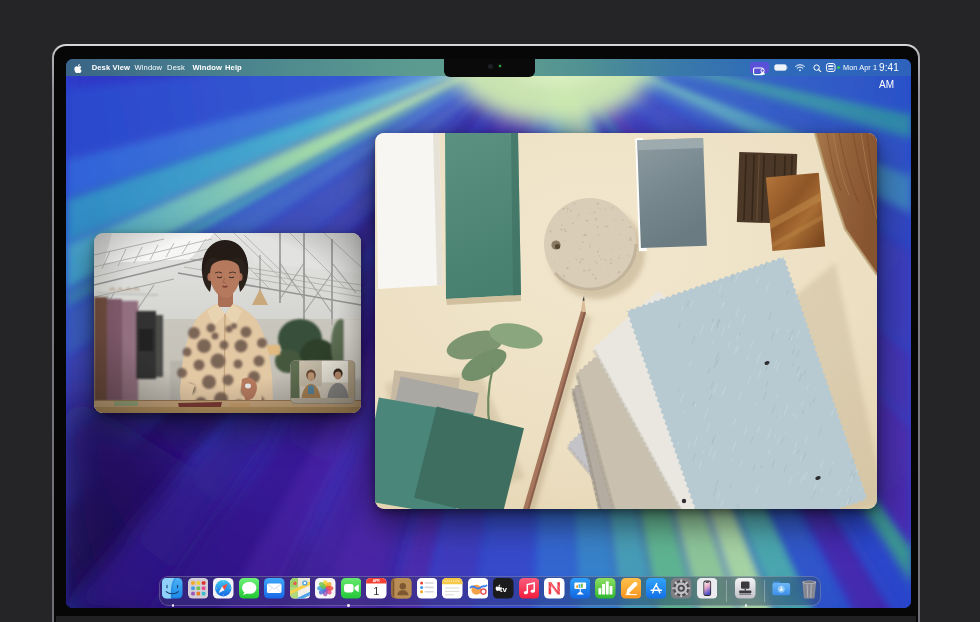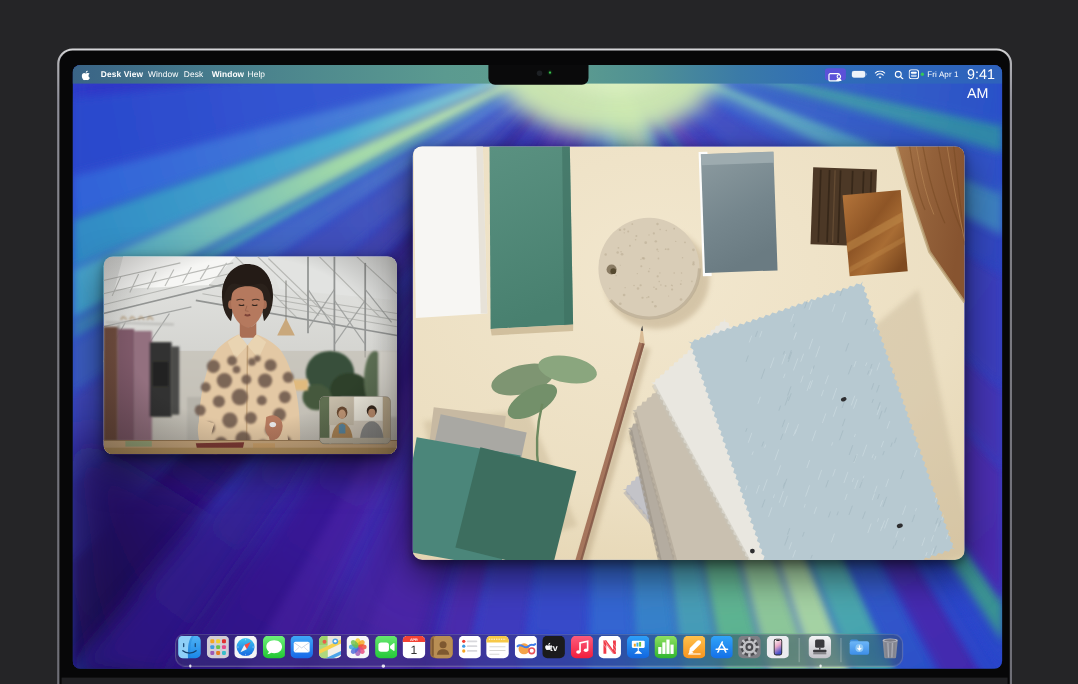--- a/index.html
+++ b/index.html
@@ -256,21 +256,21 @@
       <ellipse cx="492" cy="-10" rx="60" ry="34" fill="#e2f4c8" opacity="0.85" filter="url(#f16)"></ellipse>
     </svg>
     <div class="menubar"></div>
     <svg class="abs" style="left:8.5px;top:4.6px" width="8" height="9" viewBox="0 0 814 1000">
       <path fill="#fff" d="M788 341c-6 4-109 62-109 191 0 149 131 202 135 203-1 3-21 72-69 143-43 62-88 124-156 124s-86-40-164-40c-77 0-104 41-167 41s-107-58-157-128C43 792 0 668 0 550c0-189 123-289 244-289 64 0 118 42 159 42 39 0 99-45 172-45 28 0 128 3 213 83zM554 165c31-37 53-88 53-139 0-7-1-14-2-20-51 2-111 34-147 76-28 32-55 83-55 135 0 8 1 16 2 19 3 1 8 2 13 2 45 0 102-30 136-73z"></path>
     </svg>
     <div class="mtext" style="left:26.2px;font-weight:700">Desk View</div>
     <div class="mtext" style="left:69px;font-weight:400">Window</div>
     <div class="mtext" style="left:101.6px;font-weight:400">Desk</div>
     <div class="mtext" style="left:126.9px;font-weight:700">Window</div>
-    <div class="mtext" style="left:159.5px;font-weight:400">Help</div>
+    <div class="mtext" style="left:159.5px;font-weight:700">Help</div>
     <div class="abs" style="left:684.5px;top:3.4px;width:19px;height:10.6px;border-radius:2.8px;background:#5b51d8"><svg width="19" height="10.6" viewBox="0 0 19 10.6">
         <rect x="3.6" y="2" width="9.6" height="6.6" rx="1.2" fill="none" stroke="#fff" stroke-width="1.1"></rect>
         <circle cx="12.6" cy="4.6" r="1.6" fill="#5b51d8" stroke="#fff" stroke-width="1"></circle>
         <path d="M10.2 8.6 C10.4 6.9 11.4 6.3 12.6 6.3 C13.8 6.3 14.8 6.9 15 8.6 Z" fill="#fff"></path>
       </svg></div>
     <svg class="abs" style="left:708px;top:5.2px" width="15" height="7" viewBox="0 0 15 7">
       <rect x="0.5" y="0.5" width="12" height="6" rx="1.9" fill="#fff" fill-opacity="0.92"></rect>
       <rect x="0.5" y="0.5" width="12" height="6" rx="1.9" fill="none" stroke="#ffffff" stroke-opacity="0.4" stroke-width="0.8"></rect>
       <path d="M13.4 2.1 q1.3 1.4 0 2.8 Z" fill="#fff" fill-opacity="0.55"></path>
     </svg>
@@ -282,22 +282,22 @@
     <svg class="abs" style="left:747.5px;top:4.8px" width="8.5" height="8.5" viewBox="0 0 8.5 8.5">
       <circle cx="3.6" cy="3.6" r="2.7" fill="none" stroke="#fff" stroke-width="1"></circle>
       <line x1="5.7" y1="5.7" x2="7.8" y2="7.8" stroke="#fff" stroke-width="1.1" stroke-linecap="round"></line>
     </svg>
     <svg class="abs" style="left:760.5px;top:4.4px" width="9.5" height="9" viewBox="0 0 9.5 9">
       <rect x="0.5" y="0.5" width="8.5" height="8" rx="2" fill="none" stroke="#fff" stroke-width="0.95"></rect>
       <rect x="2" y="2.2" width="5.5" height="1.9" rx="0.95" fill="#fff"></rect>
       <rect x="2" y="5" width="5.5" height="1.9" rx="0.95" fill="#fff" fill-opacity="0.6"></rect>
     </svg>
     <div class="abs" style="left:771.6px;top:7.1px;width:3.4px;height:3.4px;border-radius:50%;background:#35c759"></div>
-    <div class="mtext" style="left:777.5px;font-weight:500;font-size:7.3px">Fri Apr 1</div>
-    <div class="mtext" style="left:813.5px;font-weight:500;font-size:13px">9:41 AM</div>
+    <div class="mtext" style="left:777.5px;font-weight:500;font-size:7.3px">Mon Apr 1</div>
+    <div class="mtext" style="left:813.5px;font-weight:500;font-size:10px">9:41 AM</div>
     <div class="notch">
       <div class="abs" style="left:43.5px;top:4.5px;width:5px;height:5px;border-radius:50%;background:#1d2024"></div>
       <div class="abs" style="left:54.5px;top:5.8px;width:2.6px;height:2.6px;border-radius:50%;background:#38c24c;box-shadow:0 0 2px #38c24c"></div>
     </div>
     <div class="win" style="left:28px;top:174px;width:267px;height:180px"><svg width="267" height="180" viewBox="0 0 267 180">
         <defs>
           <linearGradient id="ceil" x1="0" y1="0" x2="0" y2="1">
             <stop offset="0" stop-color="#e4e5e3"></stop>
             <stop offset="0.5" stop-color="#d4d4d0"></stop>
             <stop offset="1" stop-color="#bdbab2"></stop>

